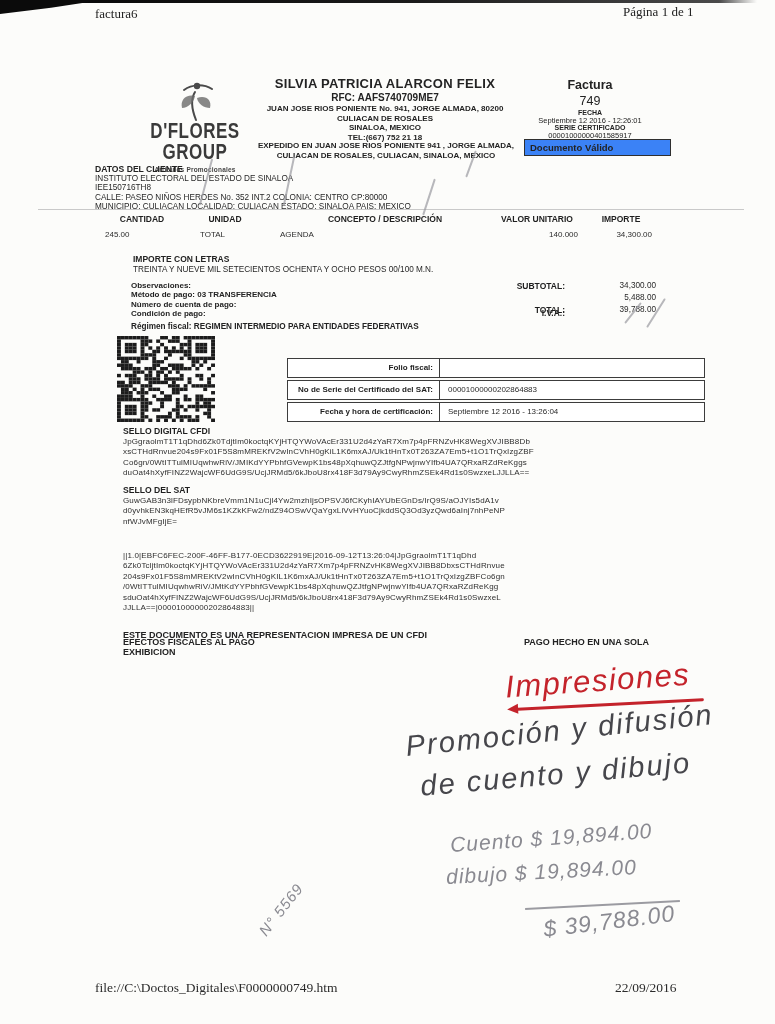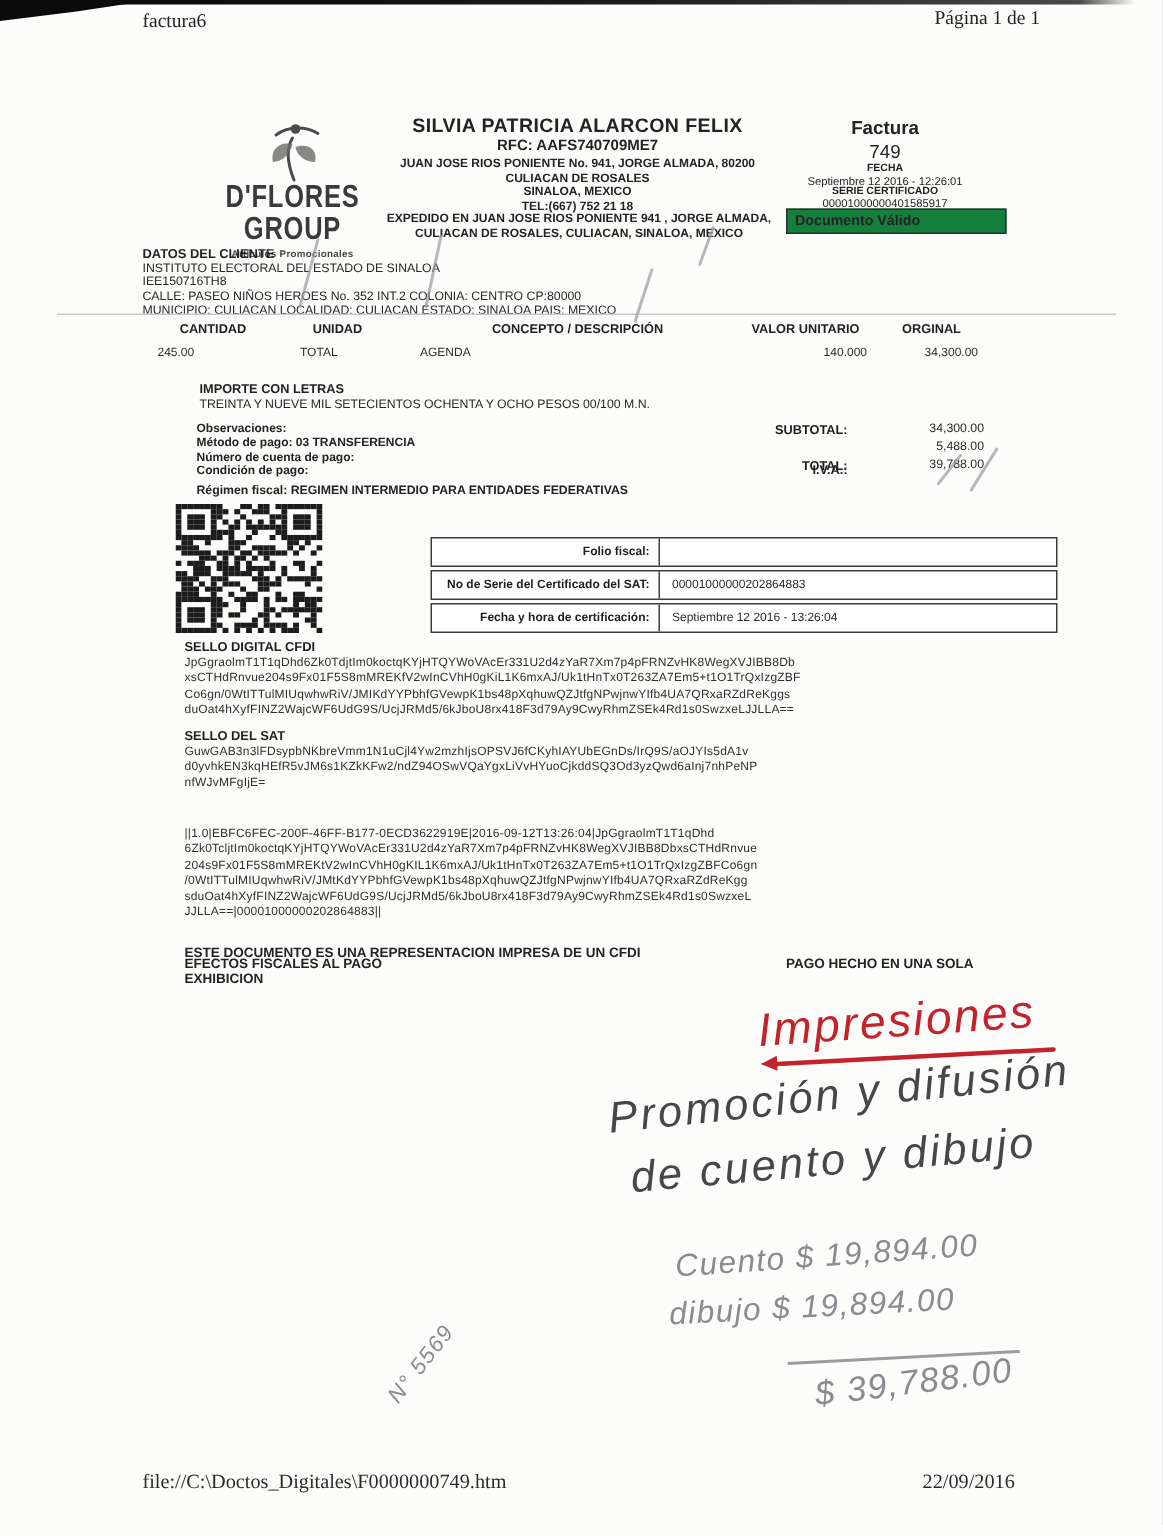--- a/index.html
+++ b/index.html
@@ -15,21 +15,21 @@
   .seal{font-size:8px;line-height:10.4px;letter-spacing:.15px;color:#2e2e2e;white-space:pre-line;}
   .seal-head{font-size:8.6px;font-weight:700;color:#1f1f1f;}
   
   .top-edge{top:0;left:0;width:757px;height:3px;background:linear-gradient(to right,#050505,#1b1b1b 55%,#4a4a4a 95%,rgba(90,90,90,0));}
   .corner-wedge{top:0;left:0;width:102px;height:14px;background:#0b0b0b;clip-path:polygon(0 0,100% 0,50% 55%,0 100%);}
   
   .logo-name{font-size:17px;font-weight:700;letter-spacing:.5px;transform:scaleY(1.25);color:#3a3a3a;text-align:center;}
   .logo-tag{font-size:6.5px;font-weight:700;color:#444;text-align:center;letter-spacing:.2px;}
   
   .valid-box{border:1.6px solid #2f2f2f;width:140px;height:15px;line-height:15px;
-             font-size:9.5px;font-weight:700;padding-left:5px;background:#15803d;}
+             font-size:9.5px;font-weight:700;padding-left:5px;background:#3b82f6;}
   
   .cert-row{display:flex;border:1px solid #3c3c3c;width:416px;height:18px;margin-bottom:2px;background:#fff;}
   .cert-label{width:152px;border-right:1px solid #3c3c3c;font-size:8px;font-weight:700;
               text-align:right;padding:4px 6px 0 0;box-sizing:border-box;color:#1e1e1e;}
   .cert-value{flex:1;font-size:8px;padding:4px 0 0 8px;color:#2a2a2a;}
   
   .th{font-size:8.5px;font-weight:700;color:#1f1f1f;}
   .td{font-size:8px;color:#2c2c2c;}
   
   .tot-l{font-size:8.5px;font-weight:700;color:#1d1d1d;text-align:right;width:120px;}
@@ -94,21 +94,21 @@
 IEE150716TH8
 CALLE: PASEO NIÑOS HEROES No. 352 INT.2 COLONIA: CENTRO CP:80000
 MUNICIPIO: CULIACAN LOCALIDAD: CULIACAN ESTADO: SINALOA PAIS: MEXICO</div>
 
   <div class="abs divider" style="left:38px;top:209px;width:706px;"></div>
 
   <div class="abs th c" style="left:106px;top:214px;width:72px;">CANTIDAD</div>
   <div class="abs th c" style="left:194px;top:214px;width:62px;">UNIDAD</div>
   <div class="abs th c" style="left:310px;top:214px;width:150px;">CONCEPTO / DESCRIPCIÓN</div>
   <div class="abs th c" style="left:492px;top:214px;width:90px;">VALOR UNITARIO</div>
-  <div class="abs th c" style="left:590px;top:214px;width:62px;">ORGINAL</div>
+  <div class="abs th c" style="left:590px;top:214px;width:62px;">IMPORTE</div>
 
   <div class="abs td" style="left:105px;top:230px;width:45px;">245.00</div>
   <div class="abs td" style="left:200px;top:230px;width:45px;">TOTAL</div>
   <div class="abs td" style="left:280px;top:230px;width:90px;">AGENDA</div>
   <div class="abs td r" style="left:494px;top:230px;width:84px;">140.000</div>
   <div class="abs td r" style="left:566px;top:230px;width:86px;">34,300.00</div>
 
   <div class="abs b" style="left:133px;top:254px;font-size:8.5px;">IMPORTE CON LETRAS</div>
   <div class="abs" style="left:133px;top:265px;font-size:8.2px;color:#272727;">TREINTA Y NUEVE MIL SETECIENTOS OCHENTA Y OCHO PESOS 00/100 M.N.</div>
 

